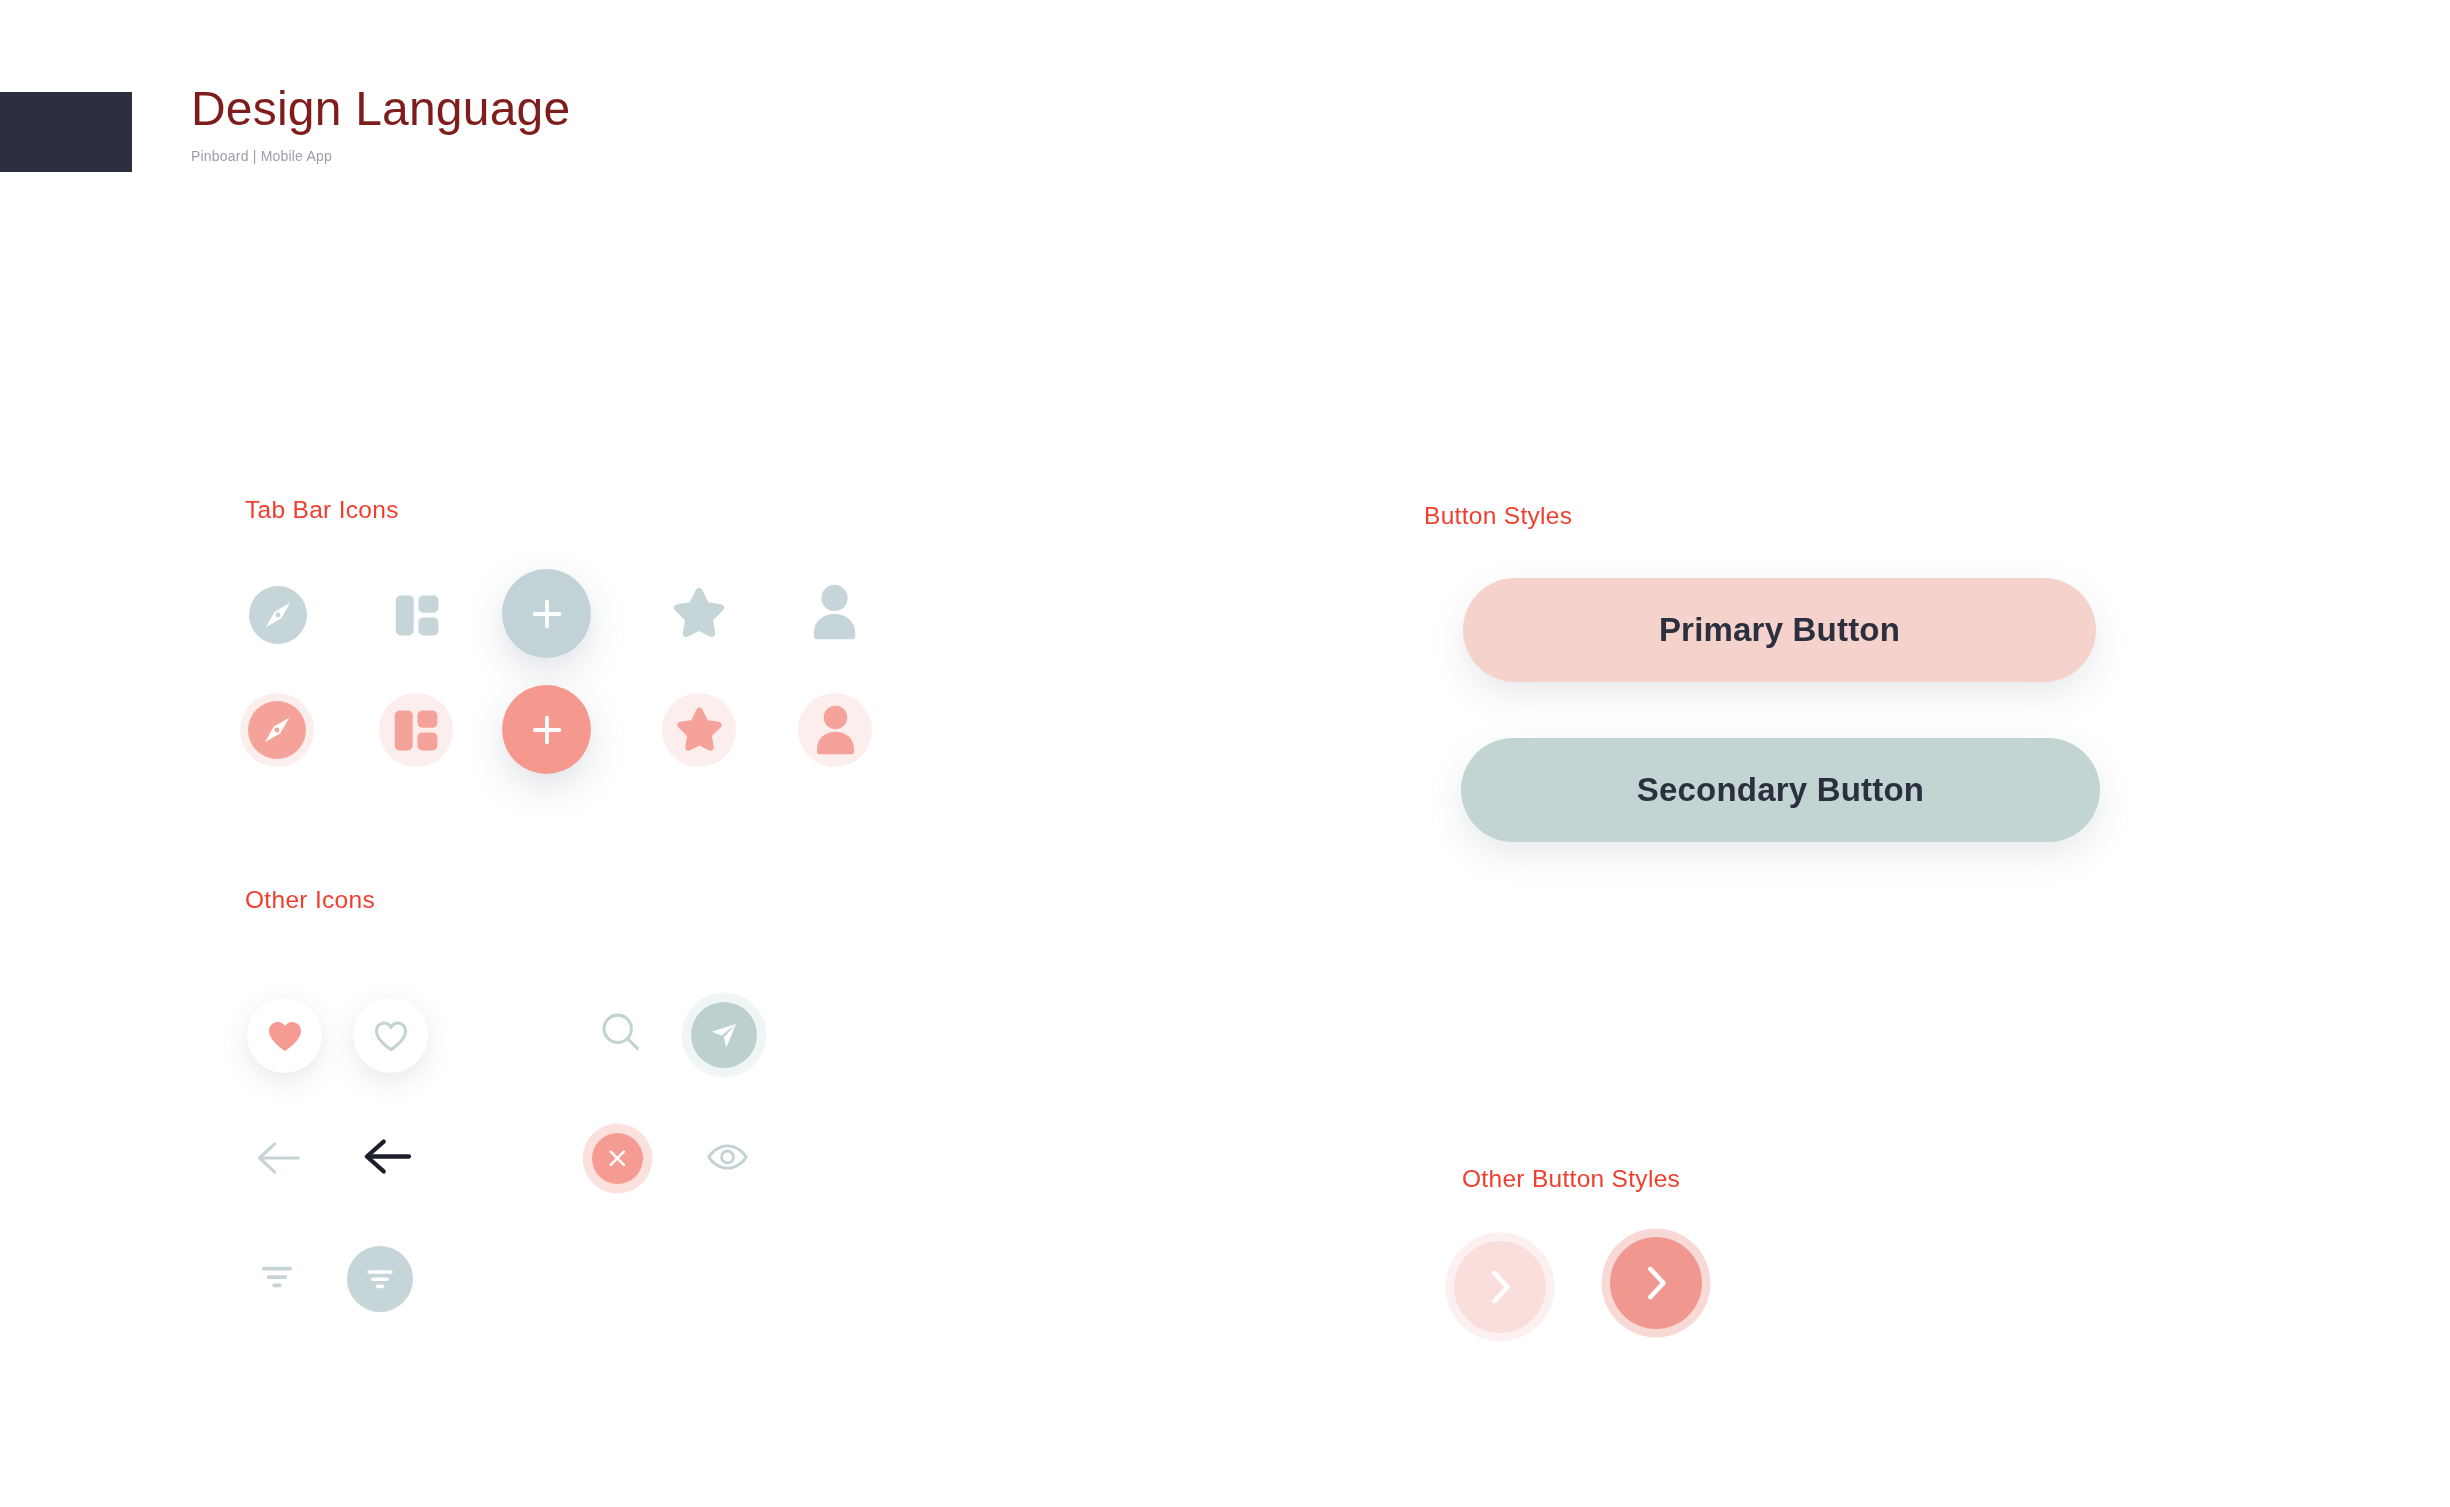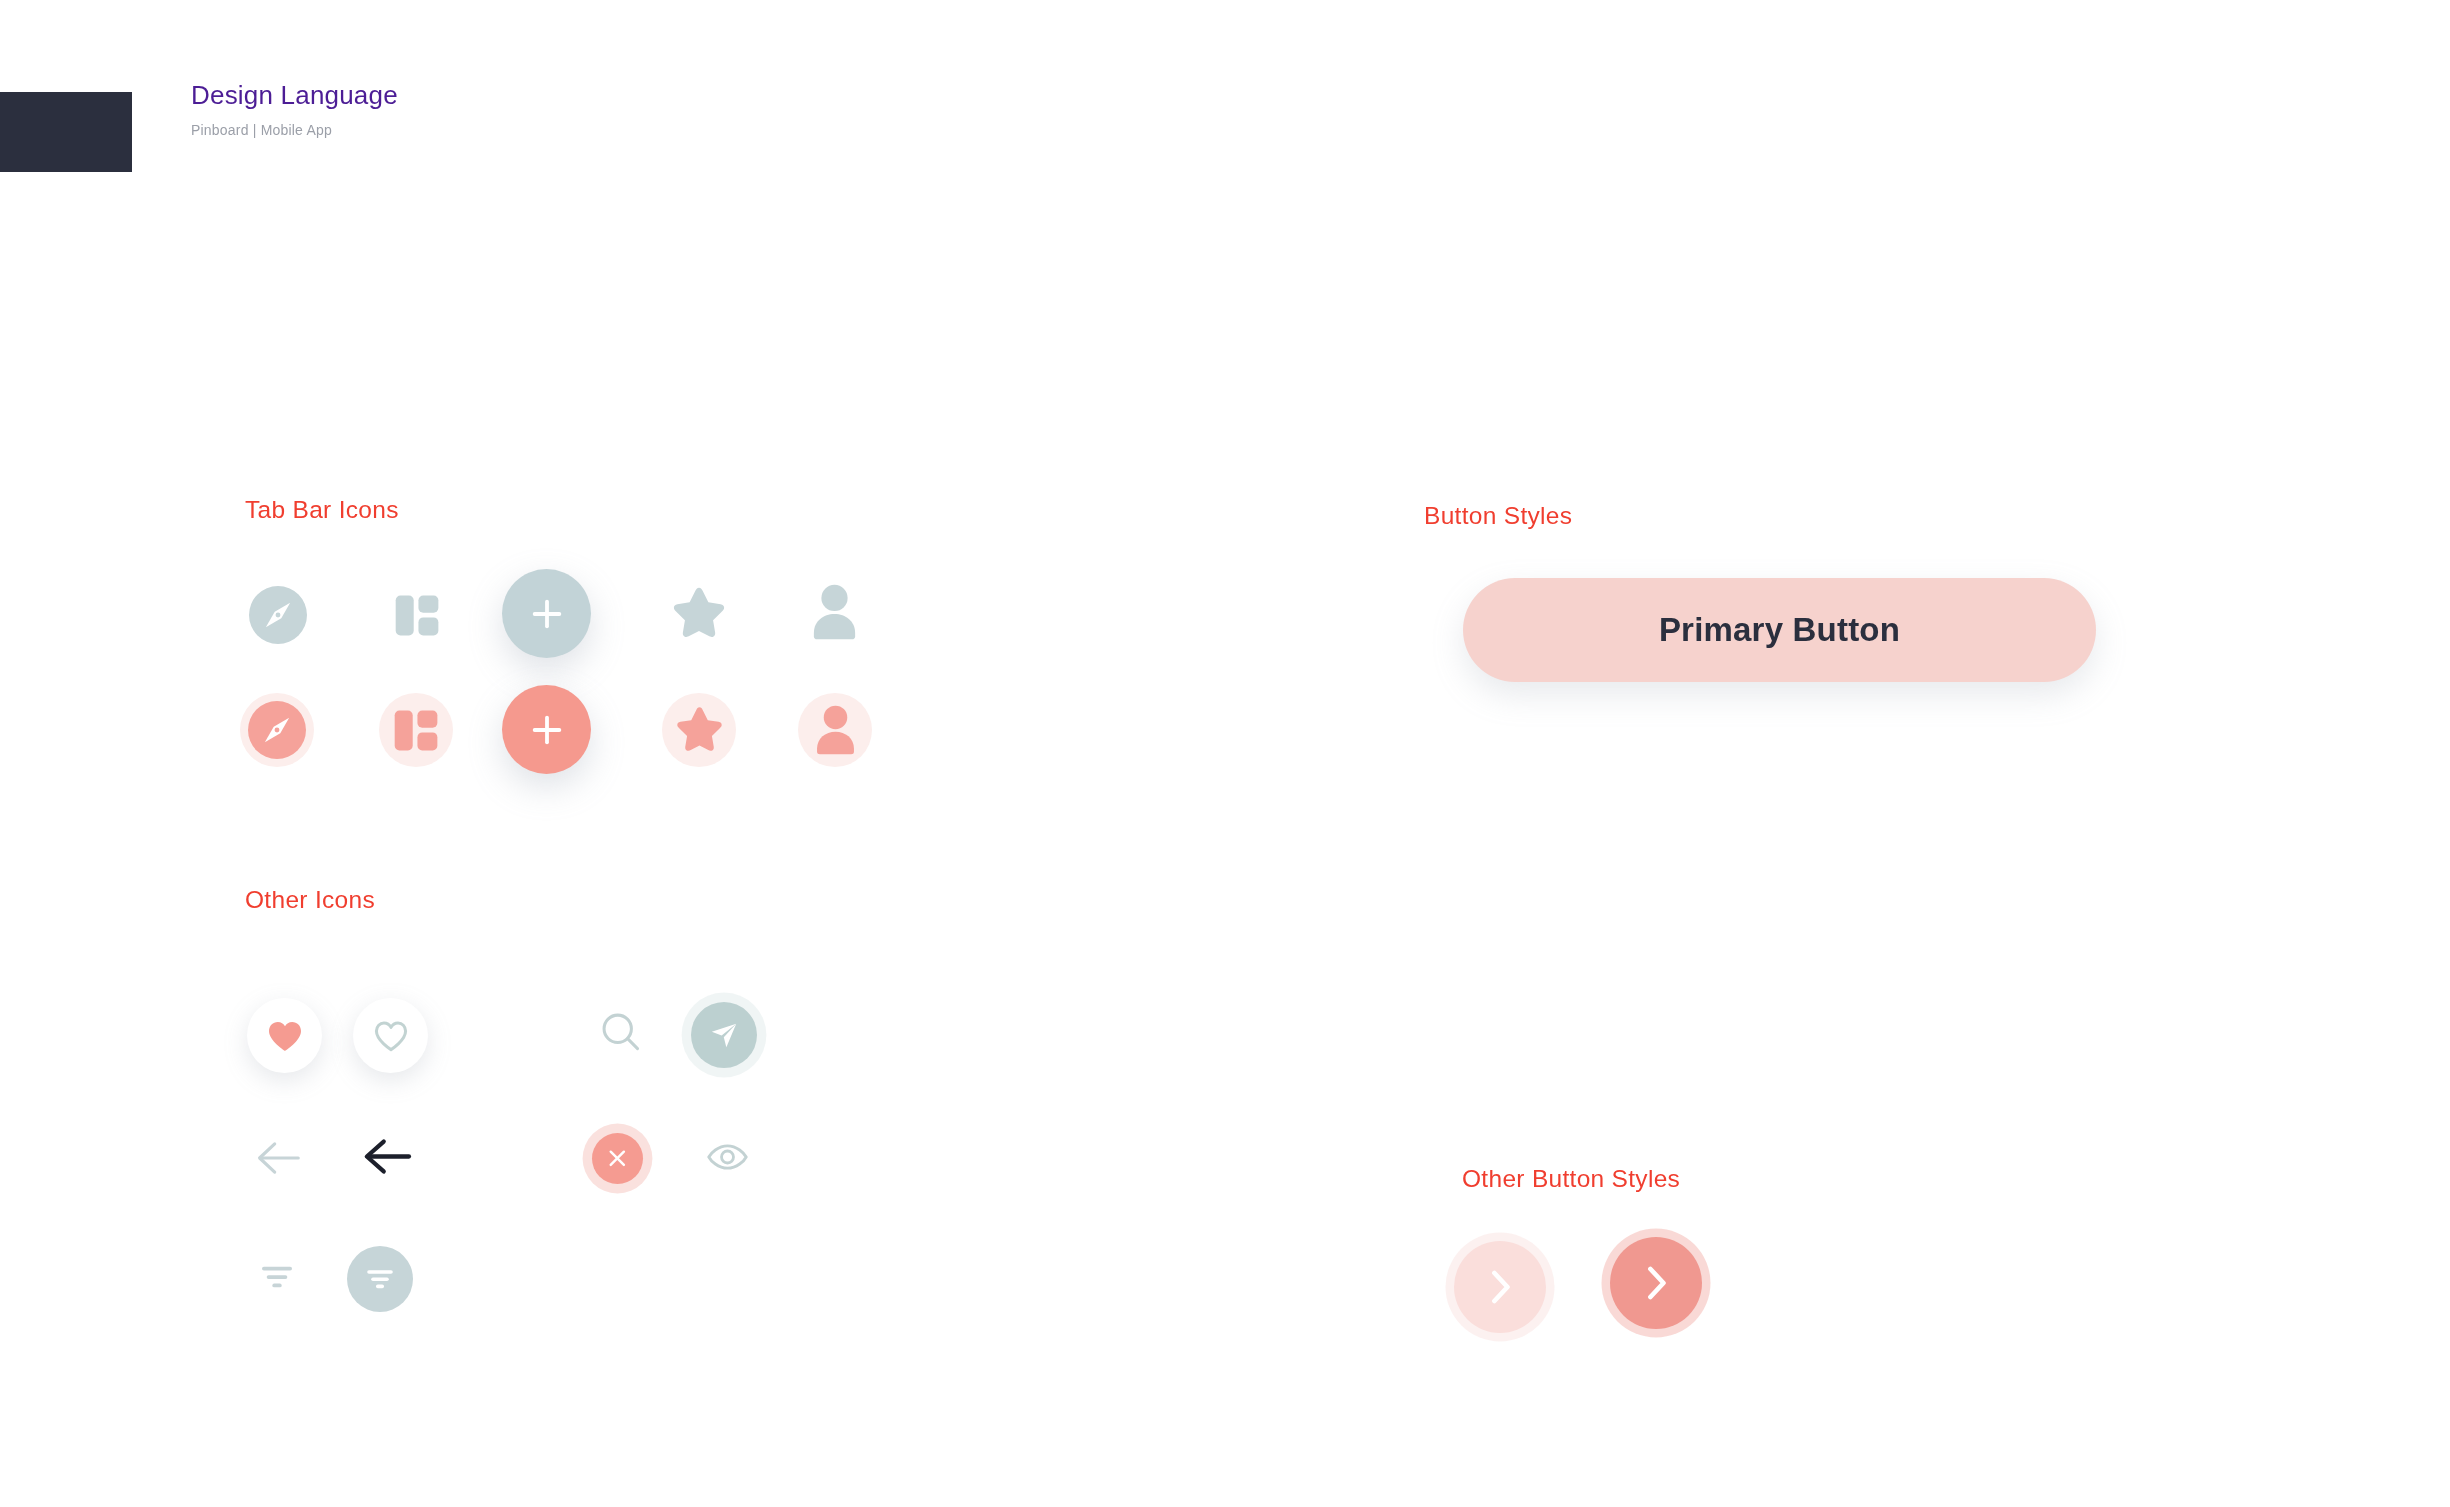--- a/index.html
+++ b/index.html
@@ -29,23 +29,23 @@
     background: #2b2f3e;
   }
 
   .header {
     position: absolute;
     left: 191px;
     top: 80px;
   }
 
   .header-title {
-    font-size: 26px;
+    font-size: 48px;
     font-weight: 400;
-    color: #4c1d95;
+    color: #7f1d1d;
     letter-spacing: 0.2px;
     line-height: 1.2;
     text-align: right;
   }
 
   .header-sub {
     margin-top: 10.4px;
     font-size: 14px;
     font-weight: 400;
     color: #9b9fa8;
@@ -341,20 +341,21 @@
         <rect x="9" y="14" width="22" height="4.5" rx="2.2" fill="#ffffff"></rect>
         <rect x="15" y="23" width="10" height="4.5" rx="2.2" fill="#ffffff"></rect>
       </svg>
     </div>
   </div>
 
   <div class="section-label" style="left:1424px; top:488px;">Button Styles</div>
 
   <button class="btn btn-primary" style="left:1463px; top:578px; width:633px; height:104px;">Primary Button</button>
 
+  <button class="btn btn-secondary" style="left:1461px; top:738px; width:639px; height:104px;">Secondary Button</button>
 
 
   <div class="section-label" style="left:1462px; top:1151px;">Other Button Styles</div>
 
   <button class="round-btn round-btn-pale" style="left:1454px; top:1241px; width:92px; height:92px;">
     <svg width="28" height="40" viewBox="0 0 30 42">
       <polyline points="9,6 23,21 9,36" fill="none" stroke="#ffffff" stroke-width="5" stroke-linecap="round" stroke-linejoin="round"></polyline>
     </svg>
   </button>
 

